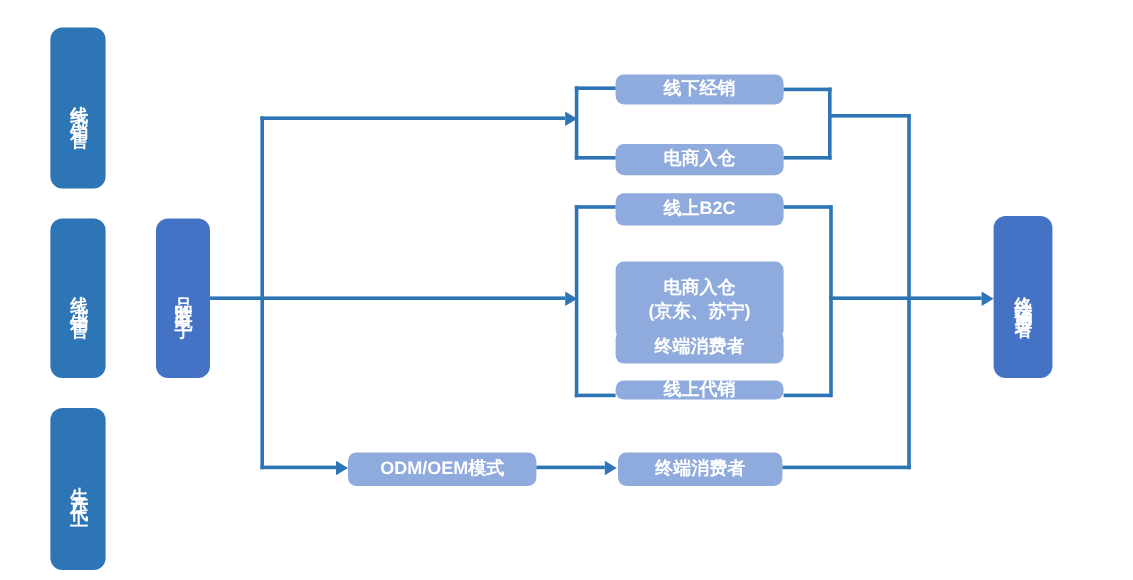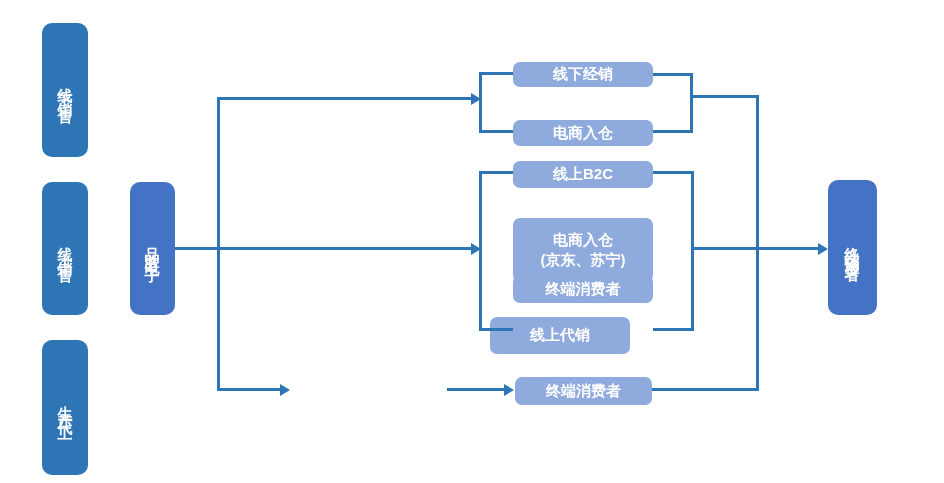--- a/index.html
+++ b/index.html
@@ -75,22 +75,23 @@
 
   <div class="hbox" style="left:513px; top:62px; width:140px; height:25px;">线下经销</div>
   <div class="hbox" style="left:513px; top:120px; width:140px; height:26px;">电商入仓</div>
 
   <div class="hbox" style="left:513px; top:161px; width:140px; height:27px;">线上B2C</div>
   <div class="hbox" style="left:513px; top:198px; width:140px; height:64px;margin-top:20px;">
     <div>电商入仓</div>
     <div>(京东、苏宁)</div>
   </div>
   <div class="hbox" style="left:513px; top:275px; width:140px; height:28px;">终端消费者</div>
-  <div class="hbox" style="left:490px; top:317px; width:140px; height:37px;">线上代销</div>
+  <div class="hbox" style="left:513px; top:317px; width:140px; height:16px;">线上代销</div>
 
+  <div class="hbox" style="left:290px; top:377px; width:157px; height:28px;">ODM/OEM模式</div>
   <div class="hbox" style="left:515px; top:377px; width:137px; height:28px;">终端消费者</div>
 
   <div class="hline" style="left:175px; top:247px; width:296px;"></div>
   <div class="arrow-right" style="left:471px; top:243px;"></div>
   <div class="vline" style="left:217px; top:97px; height:294px;"></div>
   <div class="hline" style="left:217px; top:97px; width:254px;"></div>
   <div class="arrow-right" style="left:471px; top:93px;"></div>
   <div class="hline" style="left:217px; top:388px; width:63px;"></div>
   <div class="arrow-right" style="left:280px; top:384px;"></div>
 

